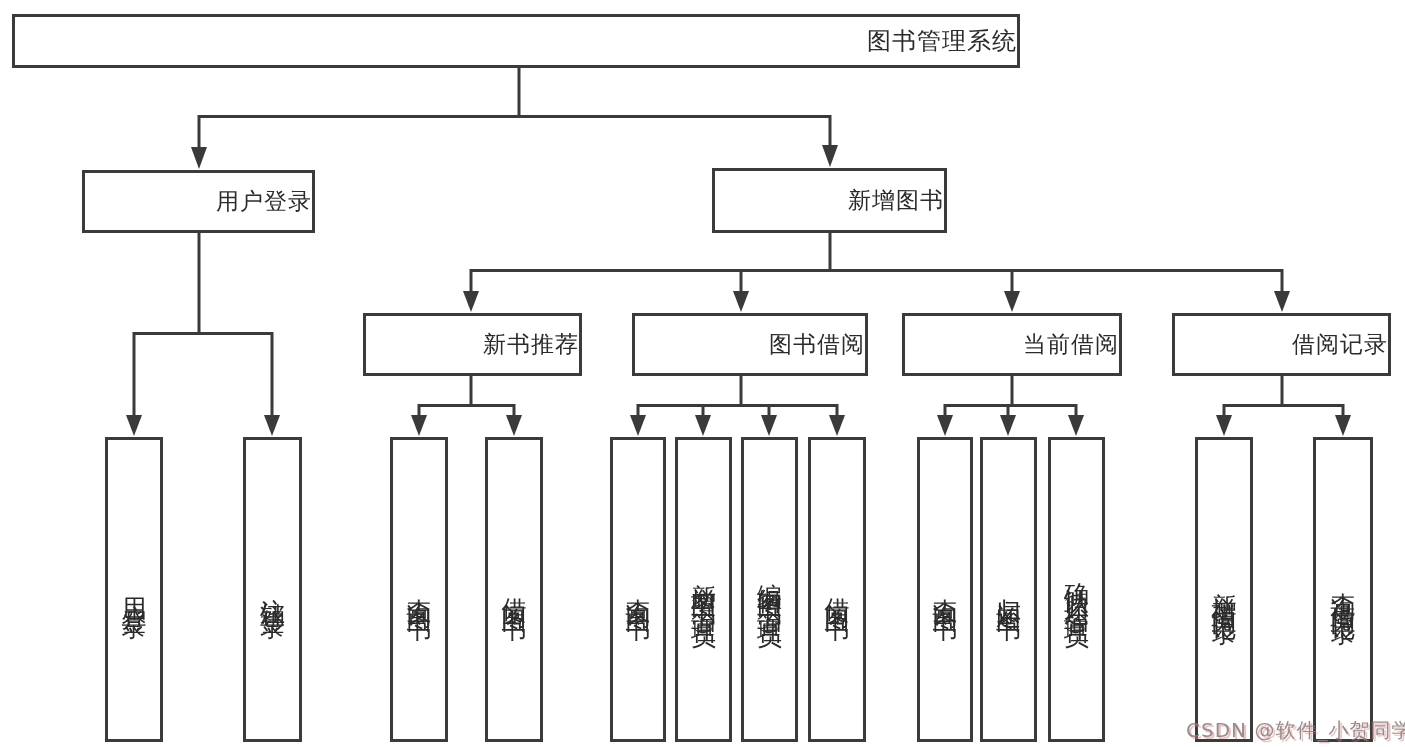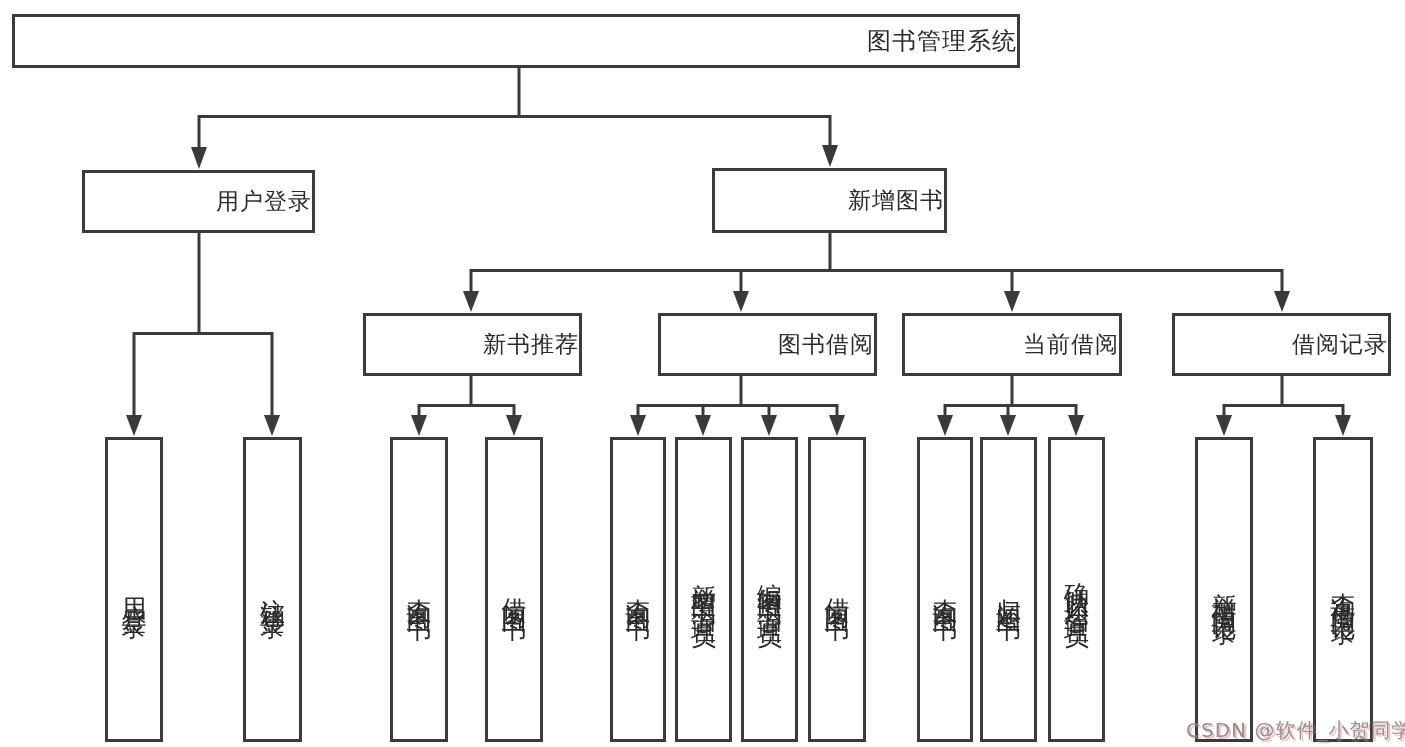--- a/index.html
+++ b/index.html
@@ -153,21 +153,21 @@
   <div class="box" style="left:82px; top:170px; width:233px; height:63px;">
     <span class="h-label">用户登录</span>
   </div>
   <div class="box" style="left:712px; top:168px; width:235px; height:65px;">
     <span class="h-label">新增图书</span>
   </div>
 
   <div class="box" style="left:363px; top:313px; width:219px; height:63px;">
     <span class="h-label">新书推荐</span>
   </div>
-  <div class="box" style="left:632px; top:313px; width:219px; height:63px;margin-left:26px;">
+  <div class="box" style="left:632px; top:313px; width:236px; height:63px;">
     <span class="h-label">图书借阅</span>
   </div>
   <div class="box" style="left:1172px; top:313px; width:219px; height:63px;">
     <span class="h-label">借阅记录</span>
   </div>
   <div class="box" style="left:902px; top:313px; width:220px; height:63px;">
     <span class="h-label">当前借阅</span>
   </div>
 
   <div class="leaf" style="left:105px; width:58px;">

